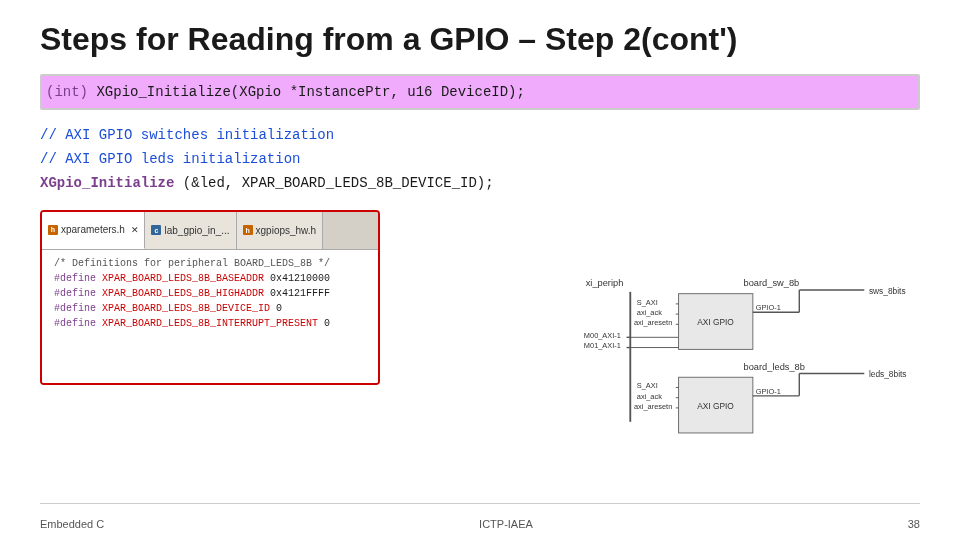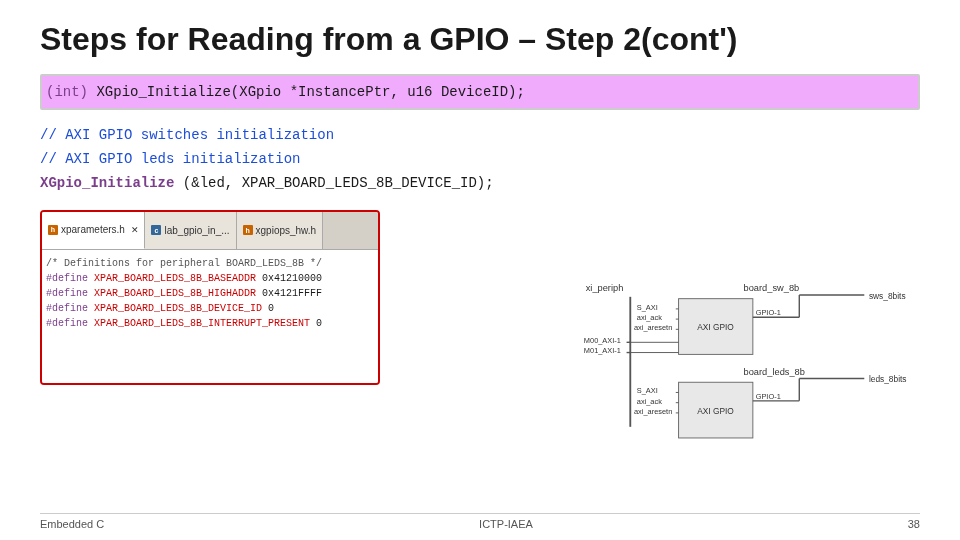--- a/index.html
+++ b/index.html
@@ -109,21 +109,21 @@
       font-size: 7px;
       display: flex;
       align-items: center;
       justify-content: center;
       color: white;
       font-weight: bold;
       flex-shrink: 0;
     }
 
     .eclipse-content {
-      padding: 6px 4px;
+      padding: 6px 12px;
       font-family: 'Courier New', Courier, monospace;
       font-size: 10px;
       line-height: 1.5;
       color: #1a1a1a;
       background: #ffffff;
       height: calc(100% - 22px);
       overflow: hidden;
     }
 
     .define-keyword { color: #7b3e8c; }
@@ -141,21 +141,21 @@
 
     .diagram-svg {
       width: 100%;
       height: 175px;
     }
 
     .footer {
       display: flex;
       justify-content: space-between;
       align-items: center;
-      padding-top: 4px;
+      padding-top: 14px;
       border-top: 1px solid #cccccc;
       margin-top: 4px;
     }
 
     .footer-left {
       font-size: 11px;
       color: #555;
     }
 
     .footer-center {

